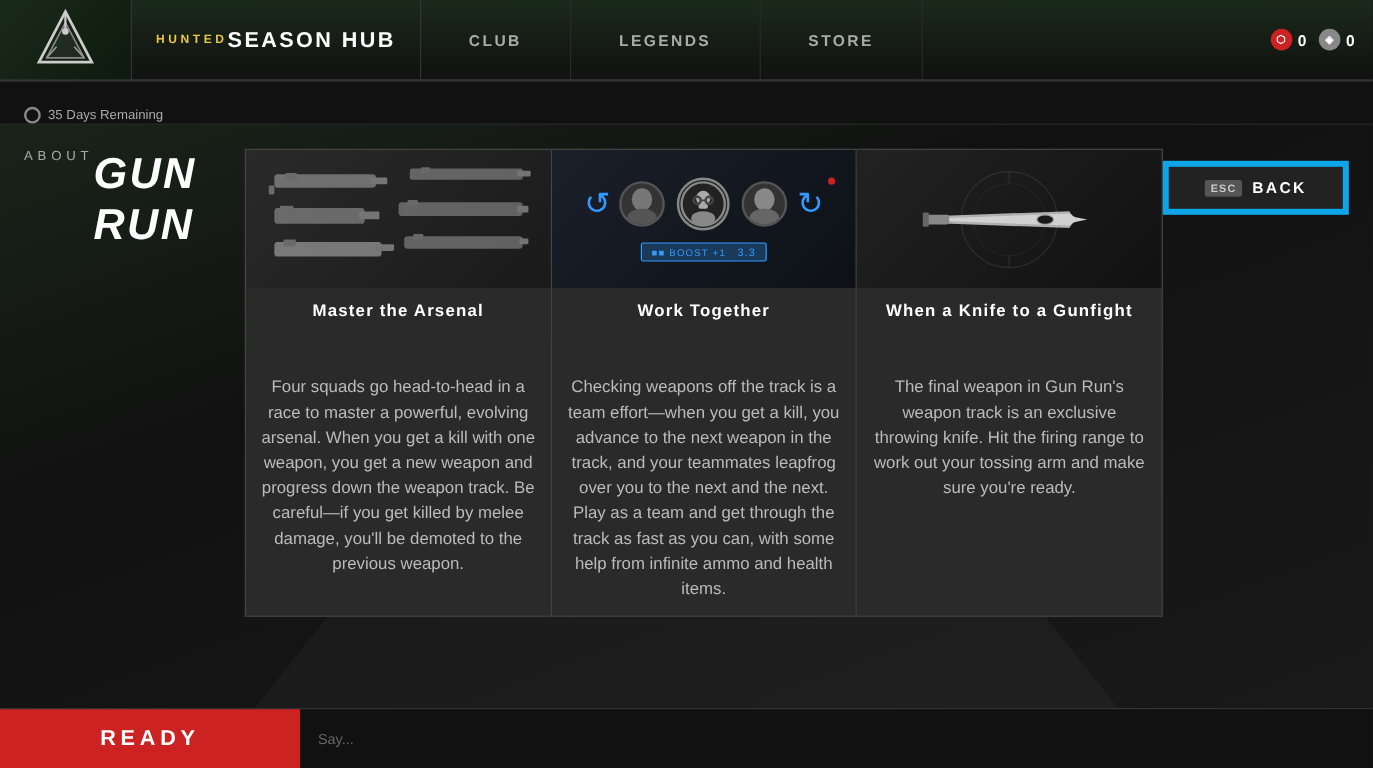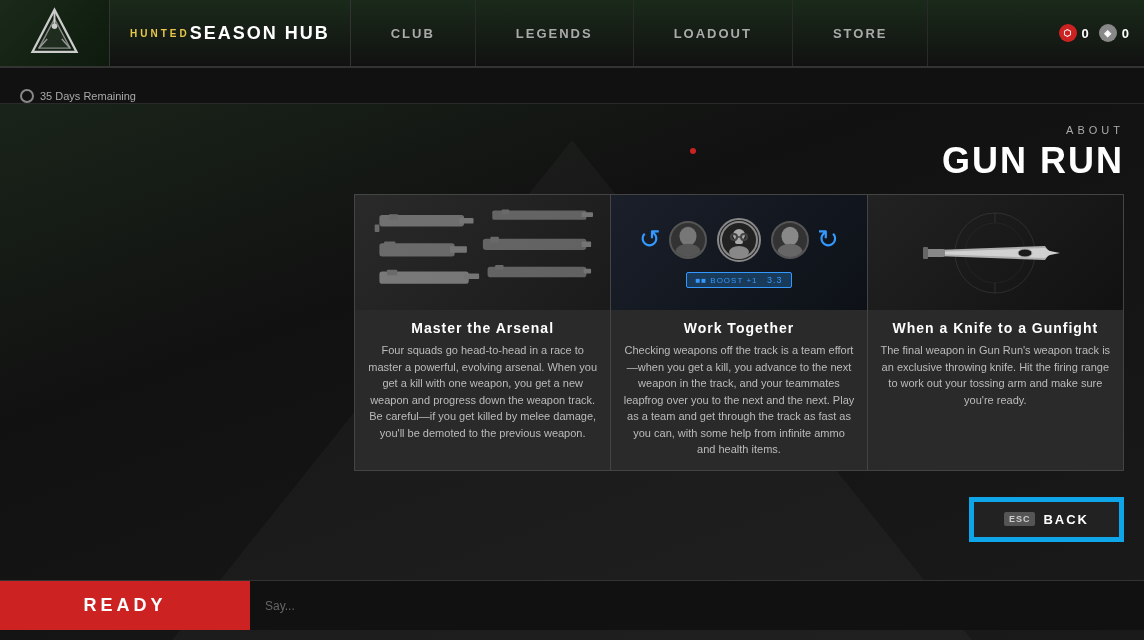--- a/index.html
+++ b/index.html
@@ -179,40 +179,40 @@
       display: inline-block;
     }
 
     
     .main-content {
       position: absolute;
       top: 104px;
       left: 0; right: 0;
       bottom: 0;
       display: flex;
-      flex-direction: column;
-      align-items: flex-end;
+      align-items: flex-start;
       padding: 20px;
     }
 
     
     .about-label {
       color: #aaa;
       font-size: 11px;
       letter-spacing: 4px;
       text-transform: uppercase;
       margin-bottom: 4px;
     }
     .mode-title {
       color: #fff;
       font-size: 36px;
       font-weight: bold;
       letter-spacing: 2px;
       text-transform: uppercase;
       margin-bottom: 12px;
+      font-style: italic;
     }
 
     .overview-badge {
       background: #cc2222;
       color: #fff;
       font-size: 11px;
       font-weight: bold;
       letter-spacing: 3px;
       text-transform: uppercase;
       padding: 5px 30px;
@@ -268,24 +268,25 @@
       color: #fff;
       font-size: 14px;
       font-weight: bold;
       text-align: center;
       padding: 10px 8px 6px;
       letter-spacing: 1px;
     }
 
     .card-desc {
       color: #bbb;
-      font-size: 11px;
+      font-size: 14px;
       line-height: 1.5;
       text-align: center;
       padding: 0 12px 12px;
+      margin-top: 40px;
     }
 
     
     .back-btn {
       display: flex;
       align-items: center;
       gap: 8px;
       background: #222;
       border: 5px solid #0ea5e9;
       color: #fff;
@@ -302,21 +303,21 @@
       color: #ccc;
       font-size: 9px;
       padding: 2px 5px;
       border-radius: 2px;
       letter-spacing: 1px;
     }
 
     
     .bottom-bar {
       position: absolute;
-      bottom: 10px;
+      bottom: 0;
       left: 0; right: 0;
       height: 50px;
       background: #111;
       border-top: 1px solid #333;
       display: flex;
       align-items: center;
     }
     .ready-btn {
       background: #cc2222;
       color: #fff;
@@ -436,23 +437,20 @@
     <span class="season-subtitle">HUNTED</span>
     <span class="season-title">SEASON HUB</span>
   </div>
 
   <div class="nav-tabs">
     <div class="nav-tab">
       <span>CLUB</span>
     </div>
     <div class="nav-tab">
       <span>LEGENDS</span>
-    </div>
-    <div class="nav-tab">
-      <span>LOADOUT</span>
     </div>
     <div class="nav-tab">
       <span>STORE</span>
     </div>
   </div>
 
   <div class="nav-right">
     <div class="currency-item">
       <span class="currency-icon red">⬡</span>
       <span>0</span>

